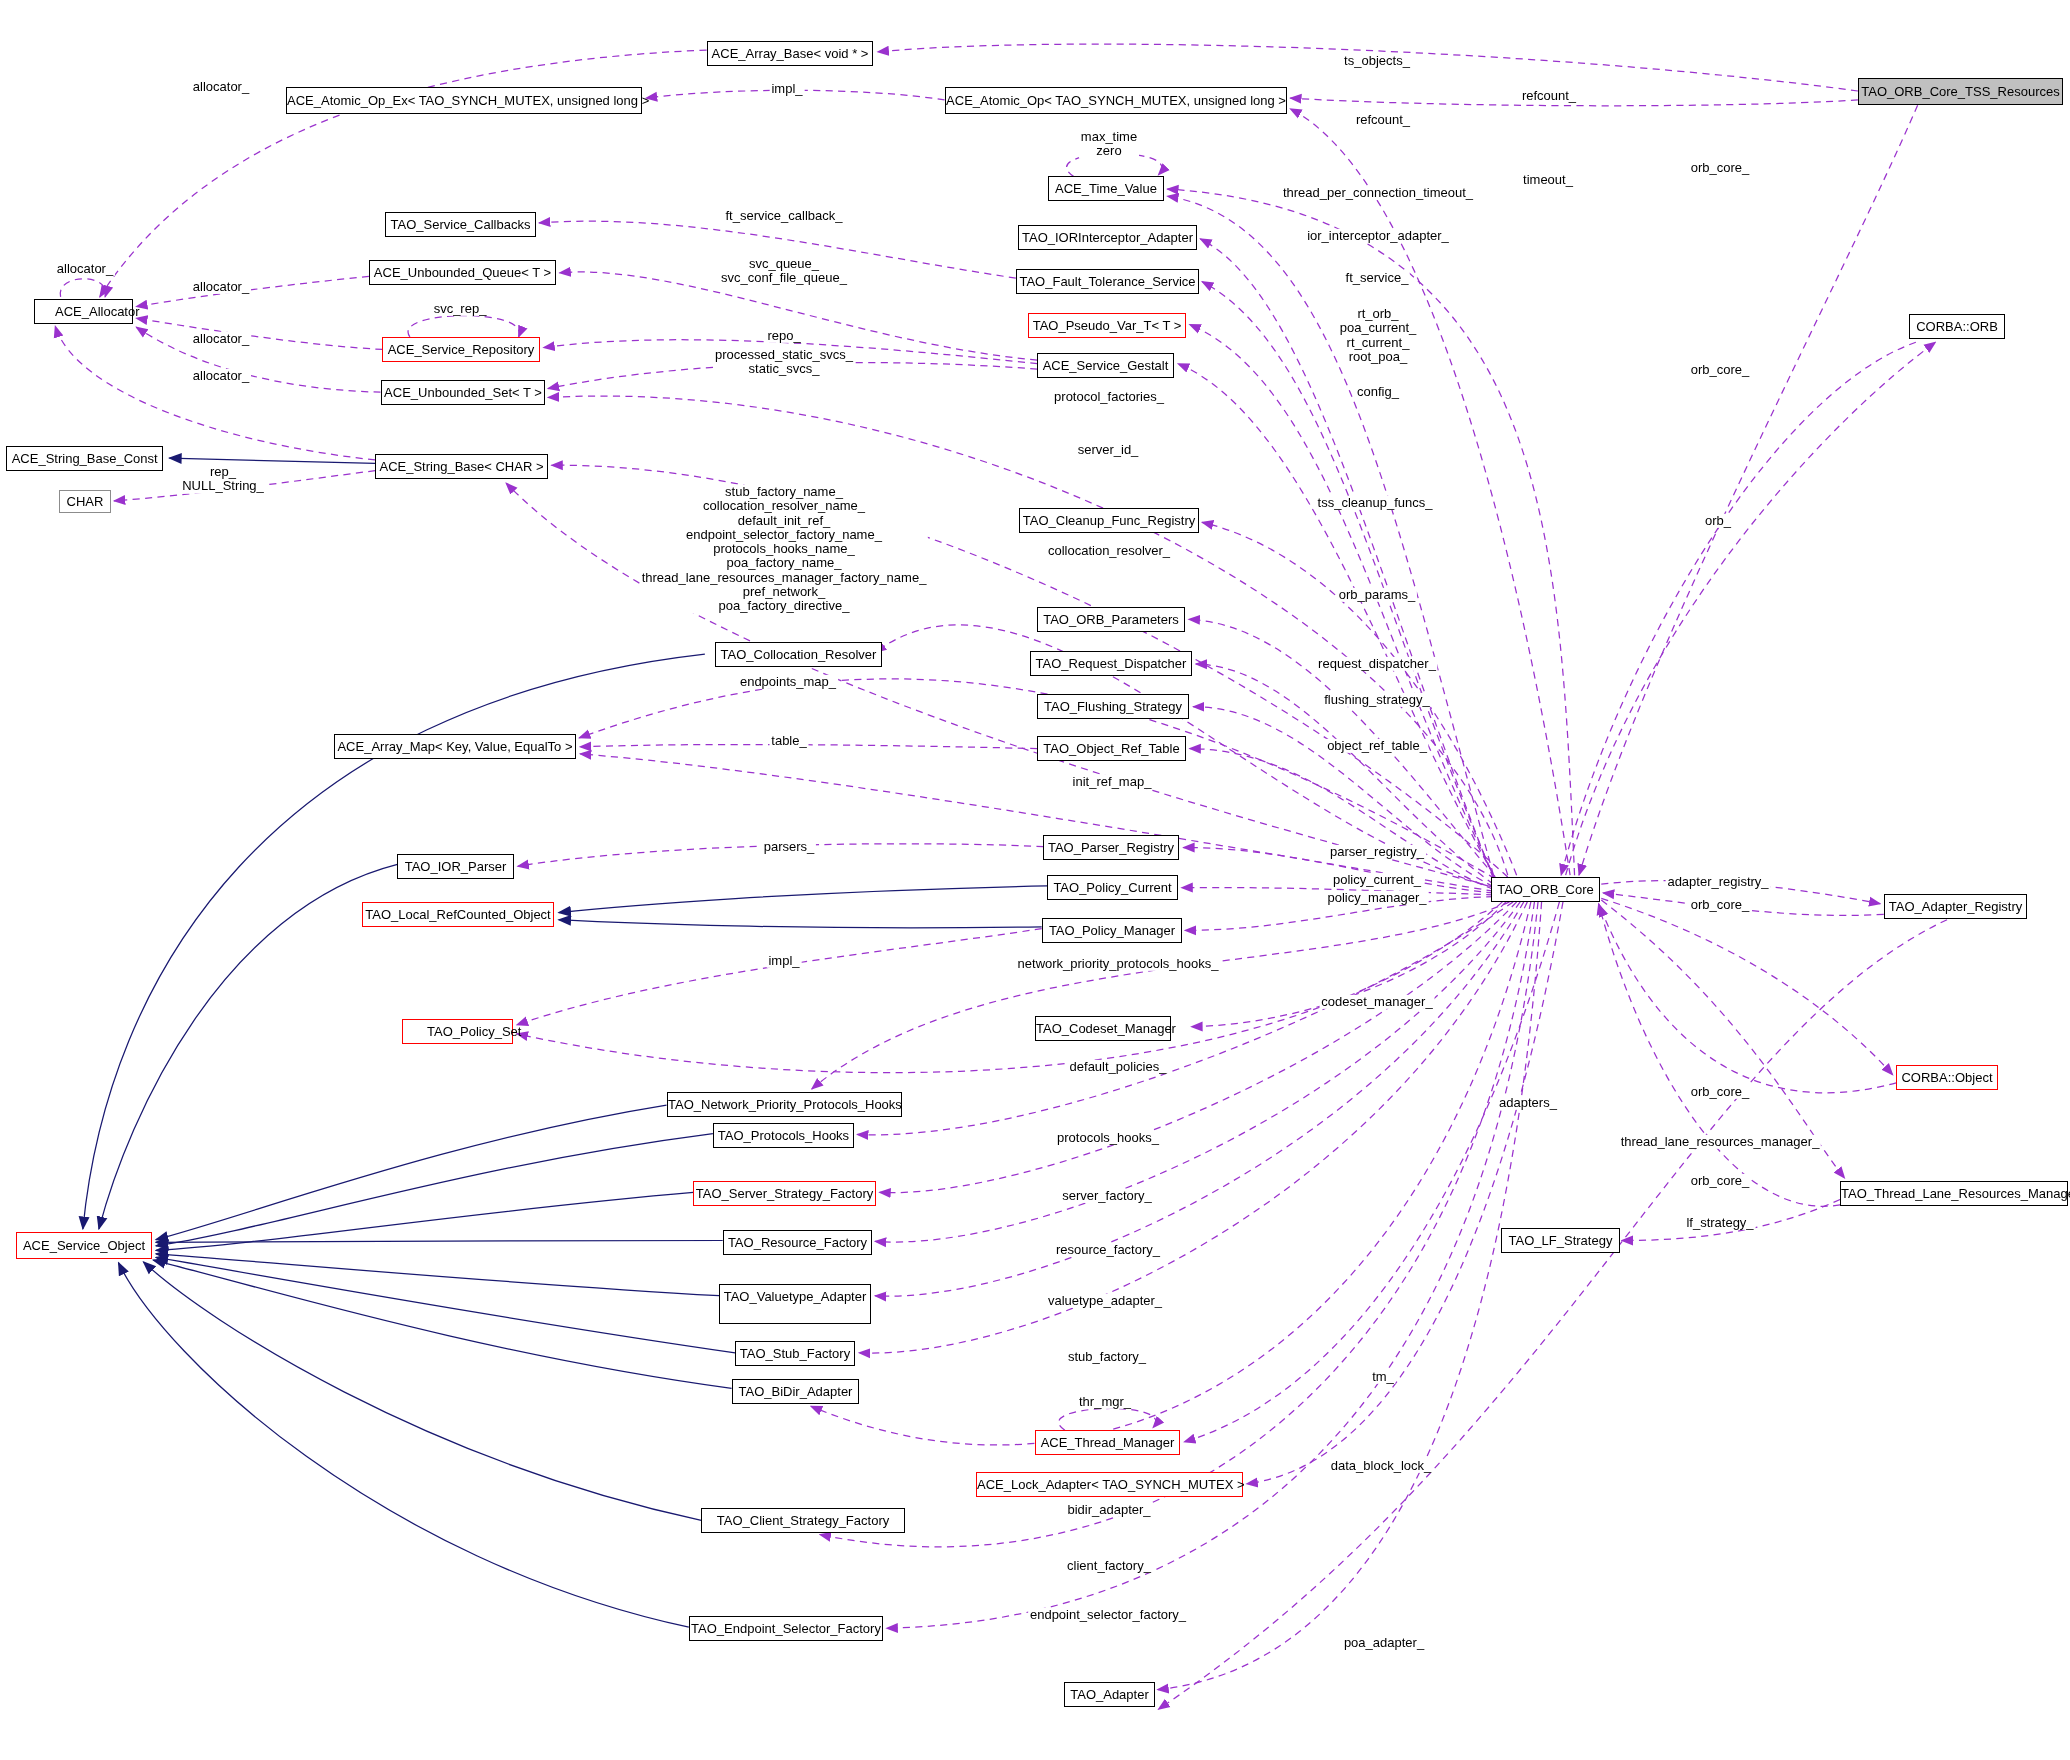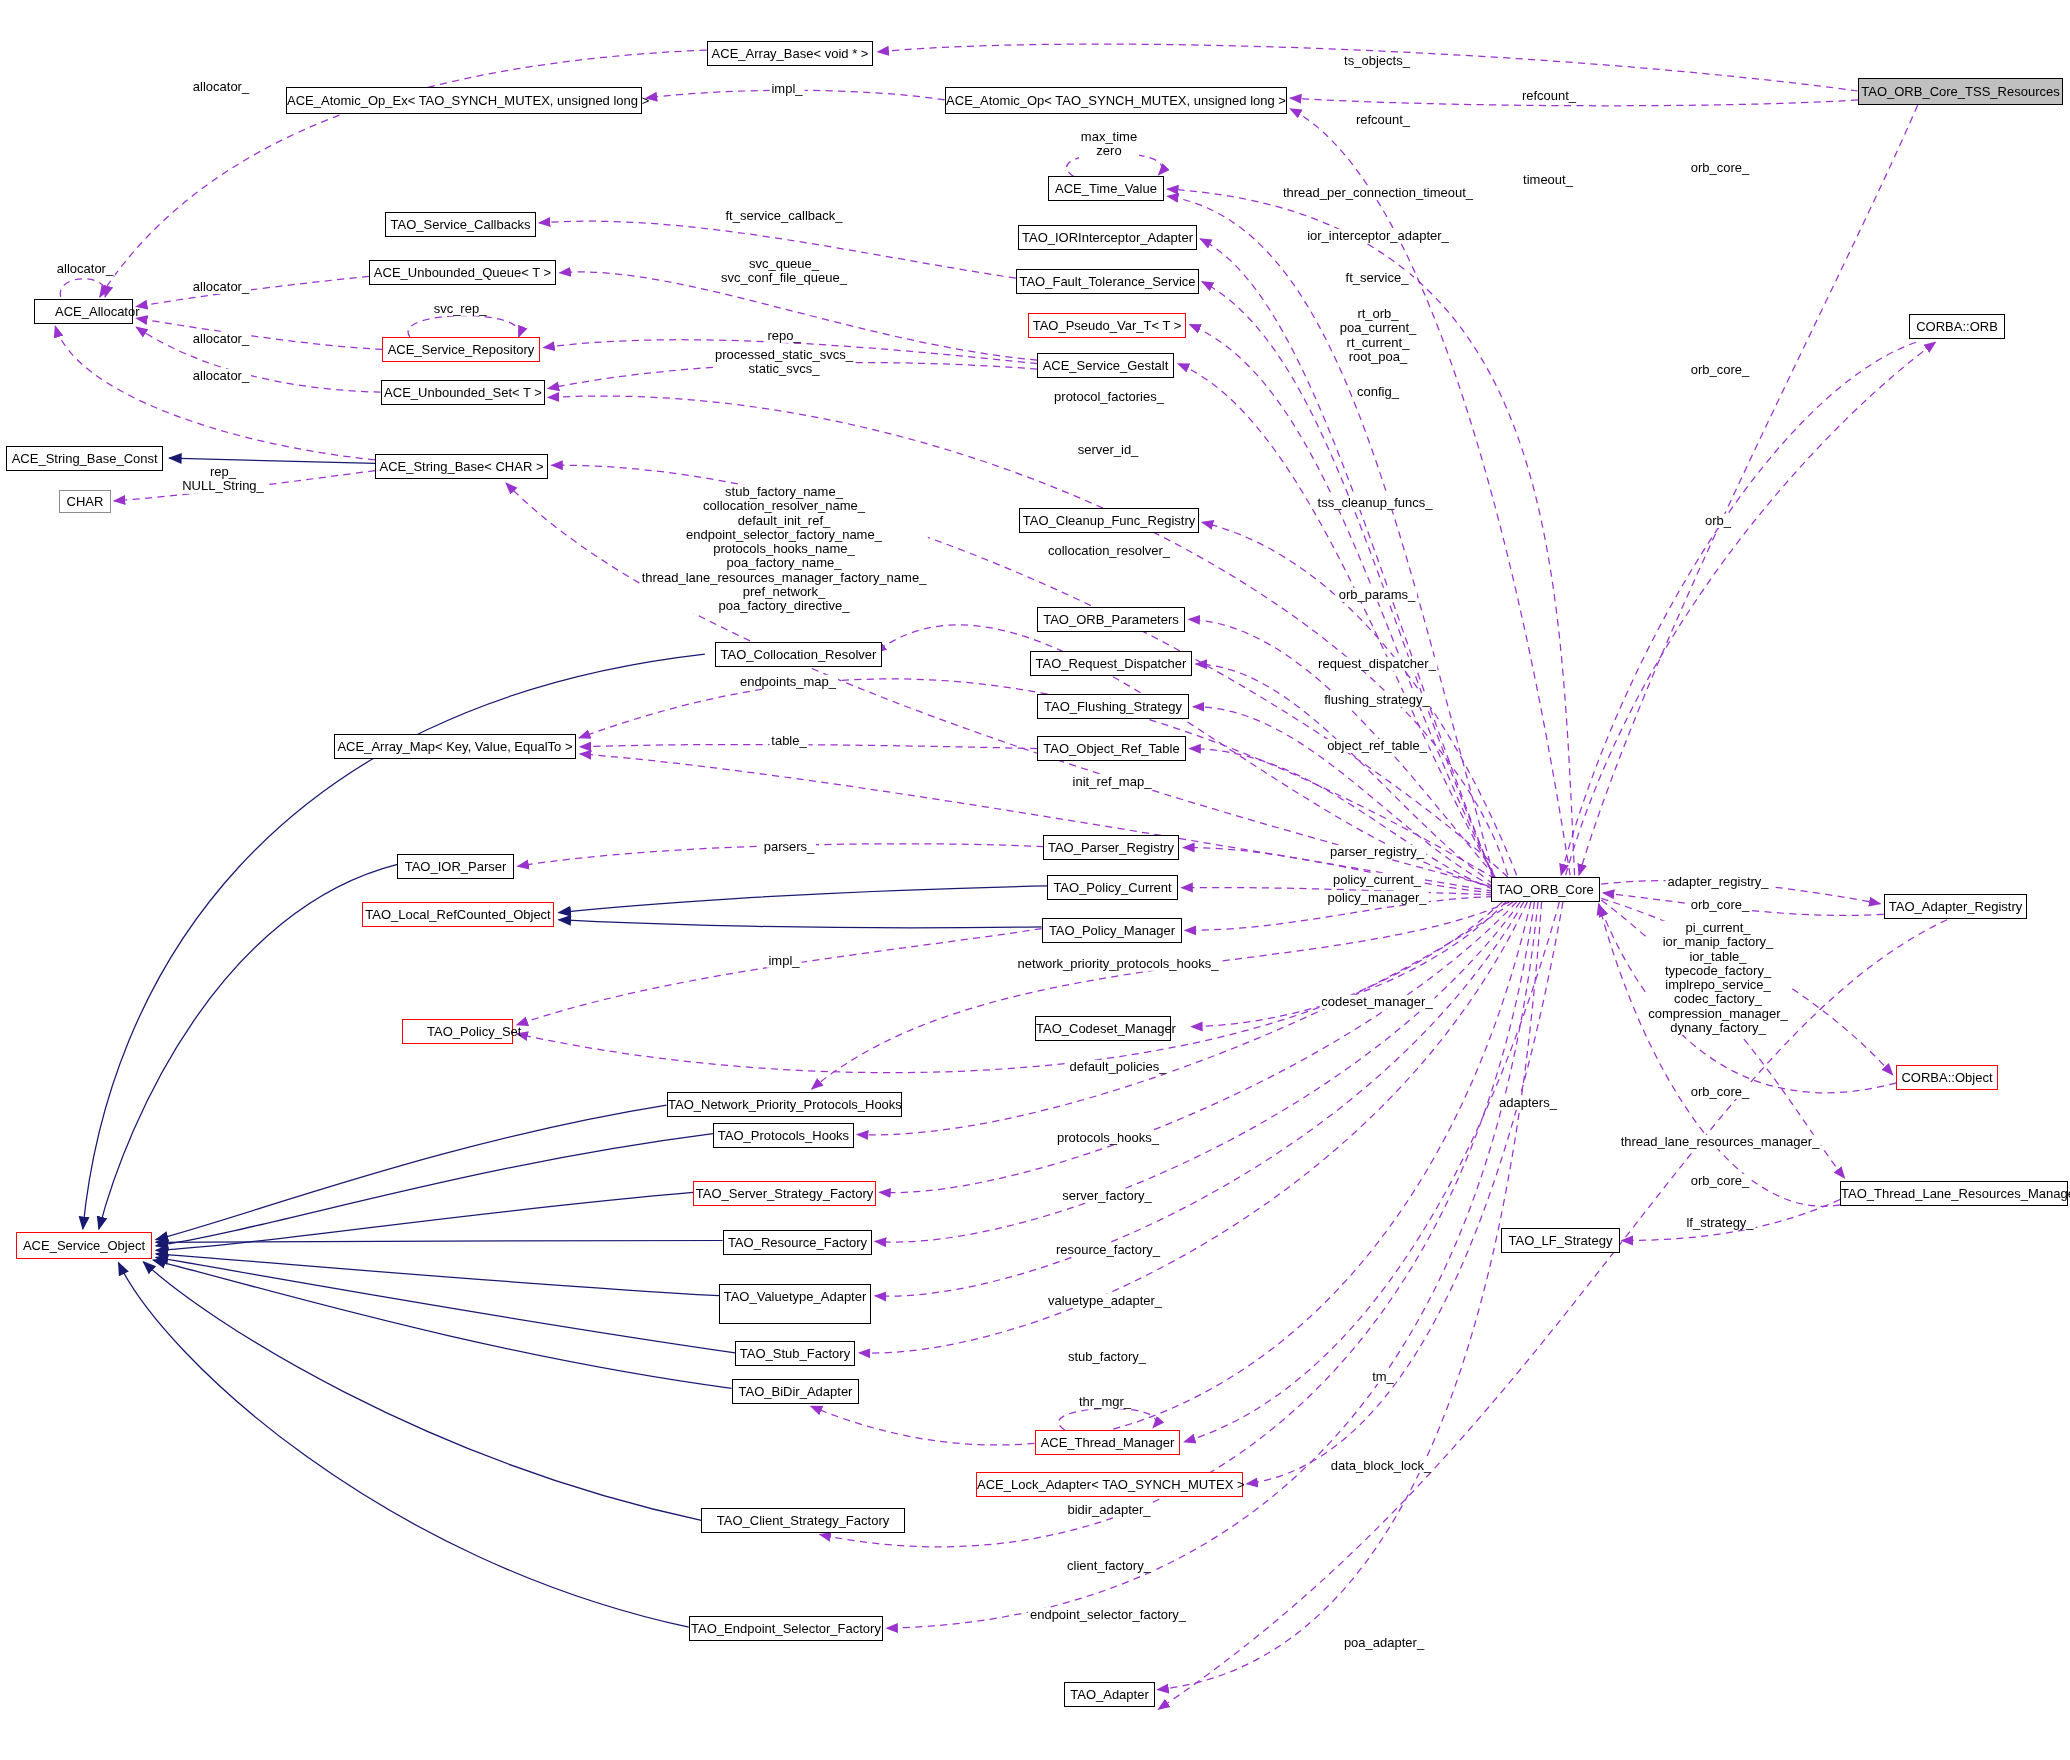--- a/index.html
+++ b/index.html
@@ -214,28 +214,20 @@
     <div class="elabel" style="left: 1377px; top: 700px;">flushing_strategy_</div>
     <div class="elabel" style="left: 789px; top: 741px;">table_</div>
     <div class="elabel" style="left: 1377px; top: 746px;">object_ref_table_</div>
     <div class="elabel" style="left: 1112px; top: 782px;">init_ref_map_</div>
     <div class="elabel" style="left: 789px; top: 847px;">parsers_</div>
     <div class="elabel" style="left: 1377px; top: 852px;">parser_registry_</div>
     <div class="elabel" style="left: 1377px; top: 880px;">policy_current_</div>
     <div class="elabel" style="left: 1377px; top: 898px;">policy_manager_</div>
     <div class="elabel" style="left: 1718px; top: 882px;">adapter_registry_</div>
     <div class="elabel" style="left: 1720px; top: 905px;">orb_core_</div>
-    <div class="elabel" style="left: 1718px; top: 978px;">pi_current_
-ior_manip_factory_
-ior_table_
-typecode_factory_
-implrepo_service_
-codec_factory_
-compression_manager_
-dynany_factory_</div>
     <div class="elabel" style="left: 784px; top: 961px;">impl_</div>
     <div class="elabel" style="left: 1118px; top: 964px;">network_priority_protocols_hooks_</div>
     <div class="elabel" style="left: 1377px; top: 1002px;">codeset_manager_</div>
     <div class="elabel" style="left: 1118px; top: 1067px;">default_policies_</div>
     <div class="elabel" style="left: 1720px; top: 1092px;">orb_core_</div>
     <div class="elabel" style="left: 1528px; top: 1103px;">adapters_</div>
     <div class="elabel" style="left: 1108px; top: 1138px;">protocols_hooks_</div>
     <div class="elabel" style="left: 1720px; top: 1142px;">thread_lane_resources_manager_</div>
     <div class="elabel" style="left: 1720px; top: 1181px;">orb_core_</div>
     <div class="elabel" style="left: 1107px; top: 1196px;">server_factory_</div>

